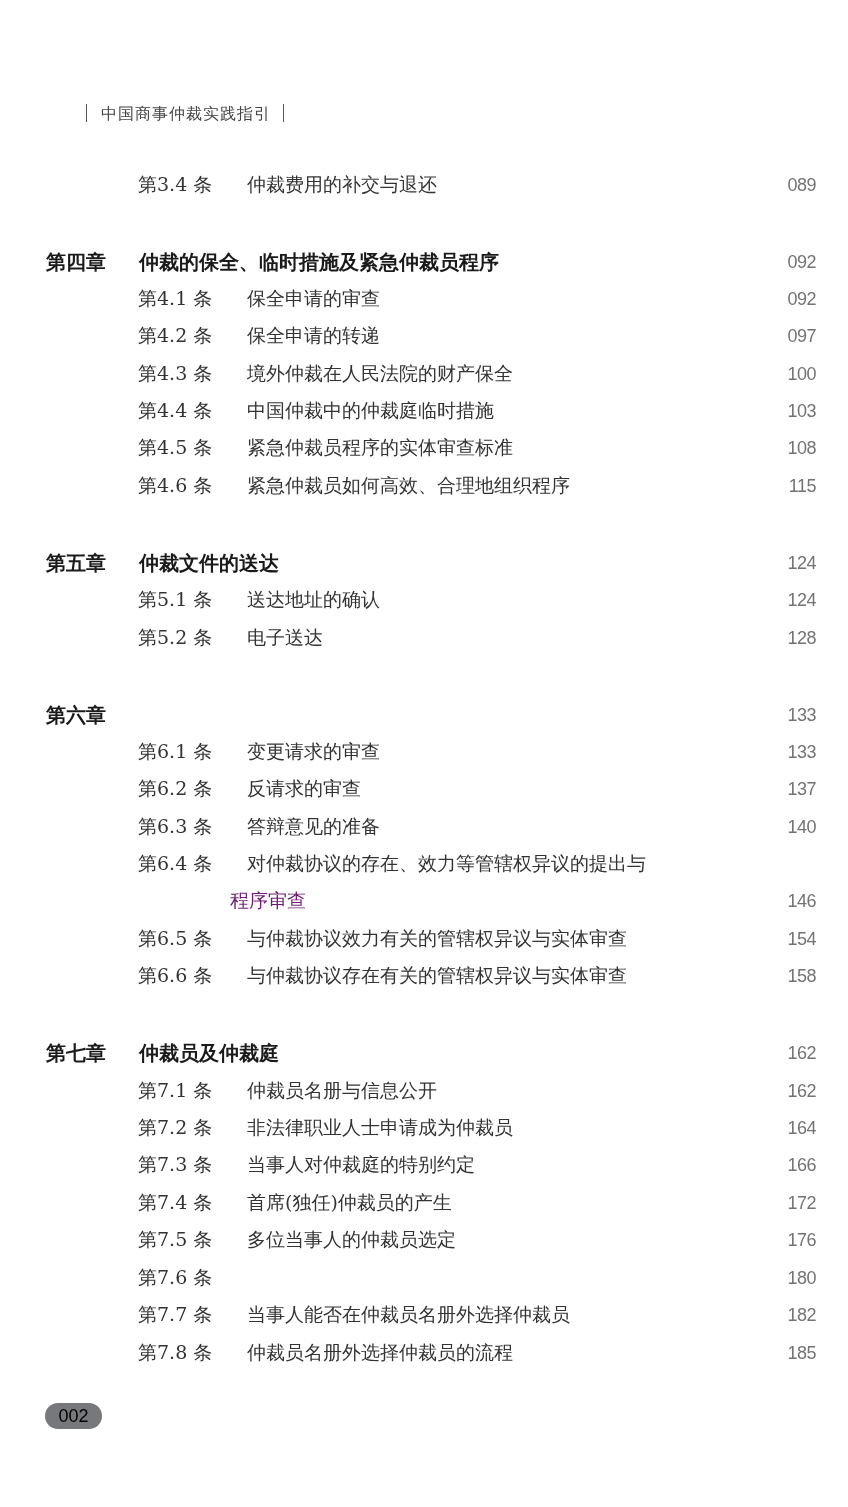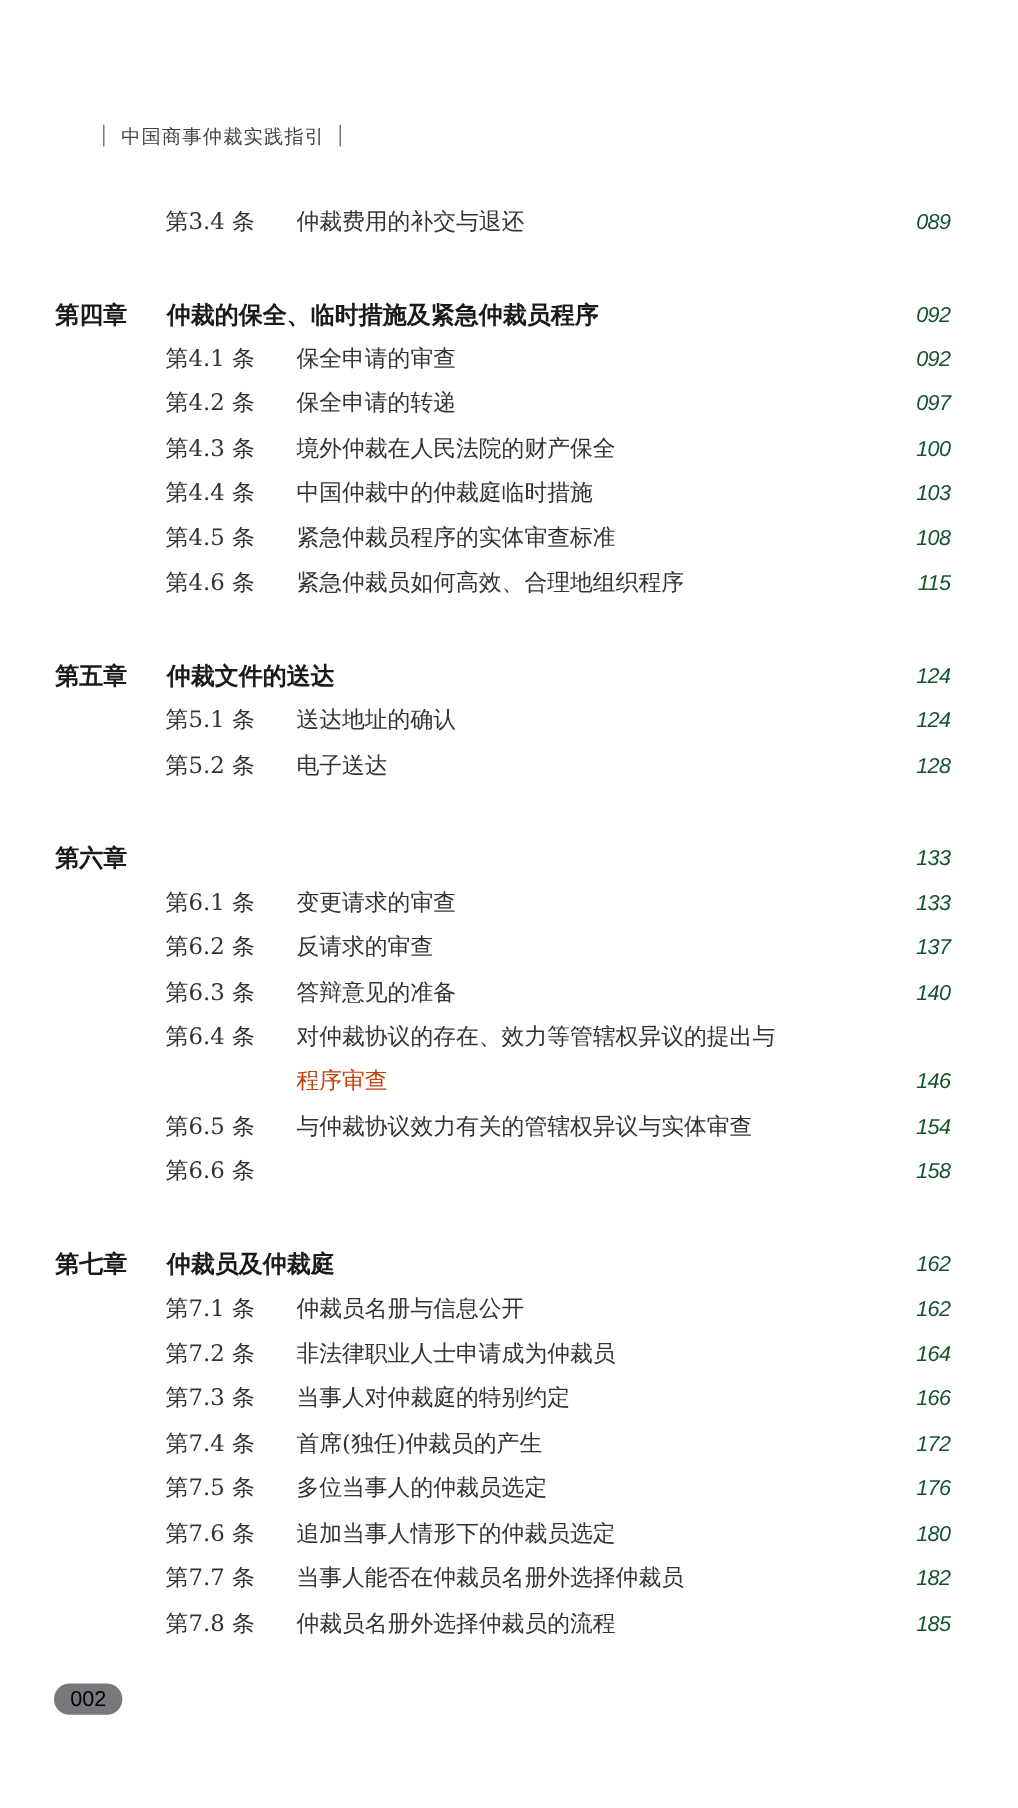--- a/index.html
+++ b/index.html
@@ -17,39 +17,39 @@
   .running-head .bar { display: inline-block; width: 1px; height: 18px; background: #555; }
   .running-head .title { margin: 0 12px 0 14px; }
 
   .row {
     position: absolute; left: 0; width: 848px; height: 30px;
     display: flex; align-items: center;
   }
   .row .label { position: absolute; white-space: nowrap; text-align: center; }
   .row .title { position: absolute; white-space: nowrap; }
   .row .page {
-    position: absolute; right: 56px;
+    position: absolute; right: 32px;
     font-family: "Liberation Sans", "DejaVu Sans", sans-serif;
-    font-size: 18px; color: #14532d; letter-spacing: -0.5px; font-style: italic;
+    font-size: 18px; color: #737373; letter-spacing: -0.5px;
   }
   .row.chapter .label {
     left: 46px; font-family: "DejaVu Sans", "Liberation Sans", sans-serif;
     font-weight: bold; font-size: 20px; color: #1a1a1a;
   }
   .row.chapter .title {
     left: 139px; font-family: "DejaVu Sans", "Liberation Sans", sans-serif;
     font-weight: bold; font-size: 20px; color: #1a1a1a;
   }
   .row.article .label {
     left: 138px; font-size: 19px; color: #333;
   }
   .row.article .title {
     left: 247px; font-size: 19px; color: #333;
   }
-  .row.cont .title { left: 247px; font-size: 19px; color: #c2410c; text-align: right; }
+  .row.cont .title { left: 230px; font-size: 19px; color: #701a75; text-align: right; }
 
   .folio {
     position: absolute; left: 45px; top: 1403px; width: 57px; height: 26px;
     border-radius: 13px; background: #77787b; color: #000000;
     font-family: "Liberation Sans", "DejaVu Sans", sans-serif; font-size: 18px;
     display: flex; align-items: center; justify-content: center;
   }
 </style>
 </head>
 <body>
@@ -145,20 +145,21 @@
   <span class="title">程序审查</span>
   <span class="page">146</span>
 </div>
 <div class="row article" style="top:924px">
   <span class="label">第6.5 条</span>
   <span class="title">与仲裁协议效力有关的管辖权异议与实体审查</span>
   <span class="page">154</span>
 </div>
 <div class="row article" style="top:961px">
   <span class="label">第6.6 条</span>
+  <span class="title">与仲裁协议存在有关的管辖权异议与实体审查</span>
   <span class="page">158</span>
 </div>
 
 <div class="row chapter" style="top:1038px">
   <span class="label">第七章</span>
   <span class="title">仲裁员及仲裁庭</span>
   <span class="page">162</span>
 </div>
 <div class="row article" style="top:1076px">
   <span class="label">第7.1 条</span>
@@ -180,21 +181,20 @@
   <span class="title">首席(独任)仲裁员的产生</span>
   <span class="page">172</span>
 </div>
 <div class="row article" style="top:1225px">
   <span class="label">第7.5 条</span>
   <span class="title">多位当事人的仲裁员选定</span>
   <span class="page">176</span>
 </div>
 <div class="row article" style="top:1263px">
   <span class="label">第7.6 条</span>
-  <span class="title">追加当事人情形下的仲裁员选定</span>
   <span class="page">180</span>
 </div>
 <div class="row article" style="top:1300px">
   <span class="label">第7.7 条</span>
   <span class="title">当事人能否在仲裁员名册外选择仲裁员</span>
   <span class="page">182</span>
 </div>
 <div class="row article" style="top:1338px">
   <span class="label">第7.8 条</span>
   <span class="title">仲裁员名册外选择仲裁员的流程</span>

